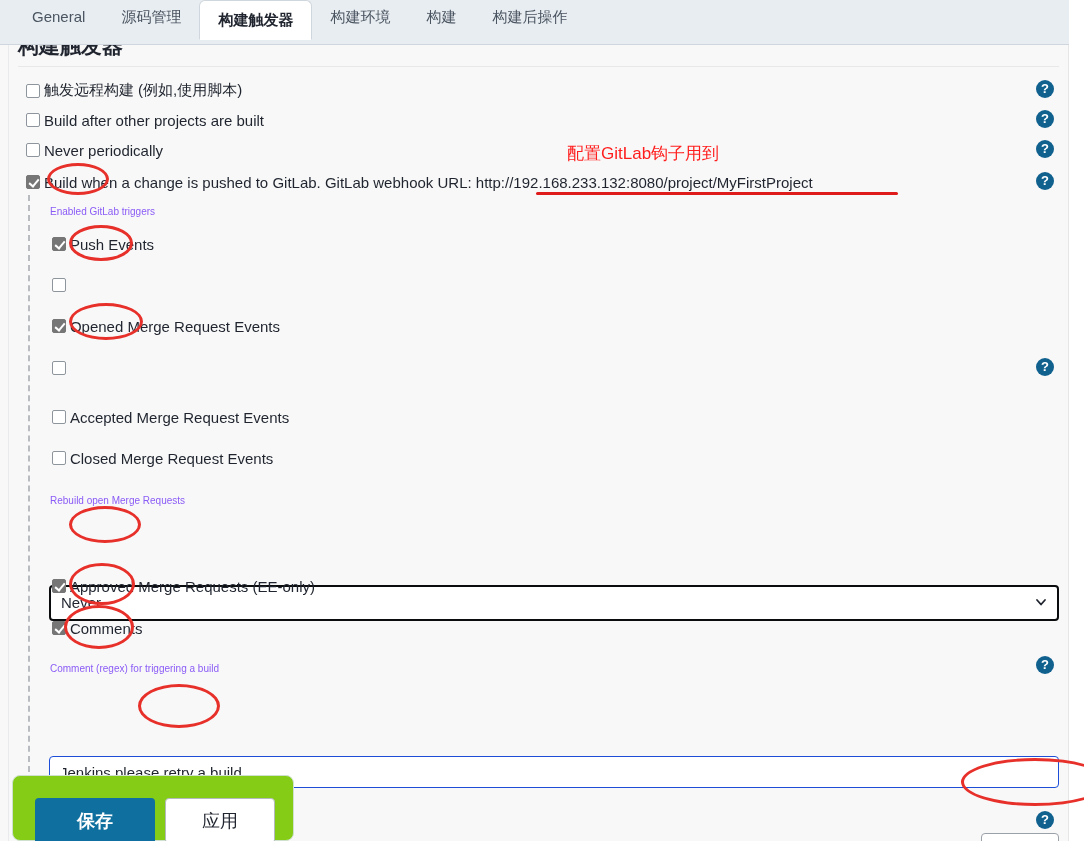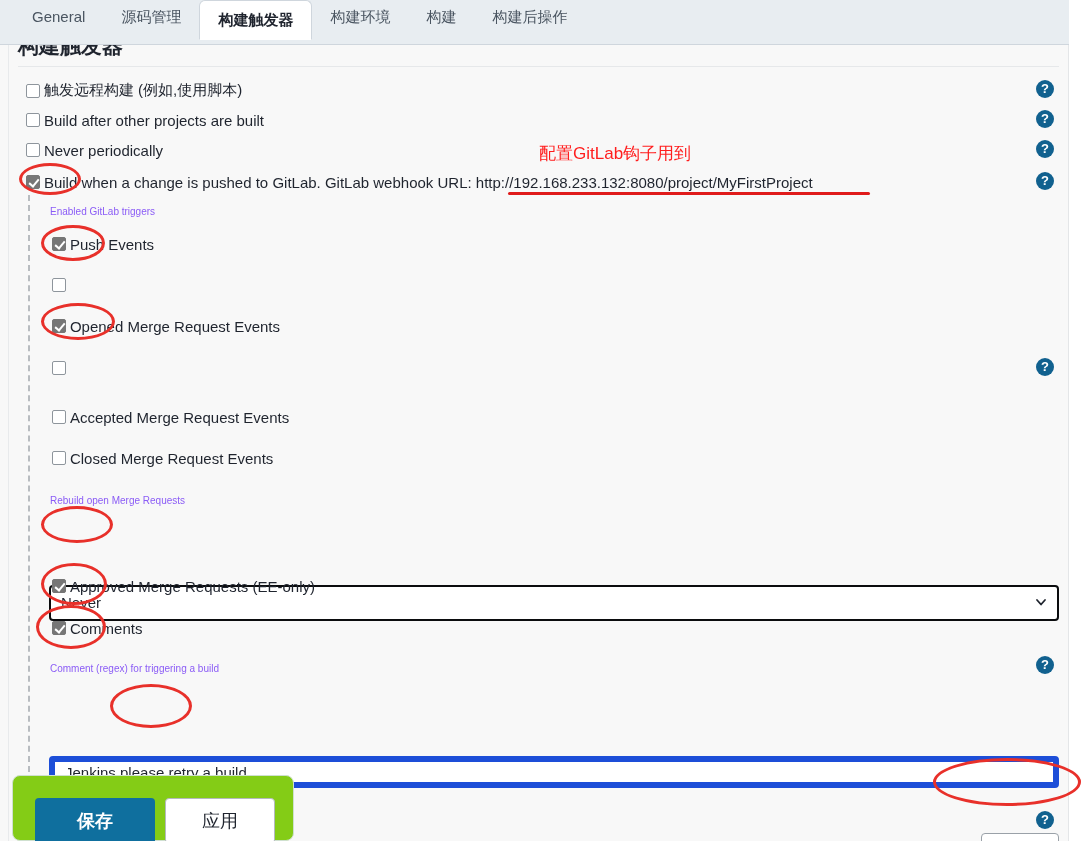--- a/index.html
+++ b/index.html
@@ -230,21 +230,21 @@
   }
 
   
   .textinput {
     position: absolute;
     left: 40px;
     top: 689px;
     width: 1010px;
     height: 32px;
     background: #ffffff;
-    border: 6px solid #1d4ed8;
+    border: 1px solid #1d4ed8;
     border-radius: 4px;
     box-sizing: border-box;
     font-size: 15px;
     color: #1f242e;
     padding: 0 10px;
     line-height: 30px;
     font-family: "Liberation Sans", sans-serif;
     outline: none;
   }
 
@@ -314,20 +314,21 @@
     box-sizing: border-box;
     font-family: "Liberation Sans", sans-serif;
   }
 
   
   .anno-layer {
     position: absolute;
     inset: 0;
     pointer-events: none;
     z-index: 30;
+    margin-left: 28px;
   }
   .anno-text {
     position: absolute;
     color: #ff1d1d;
     font-size: 17px;
     white-space: nowrap;
   }
   .anno-underline {
     position: absolute;
     background: #e01b1b;

